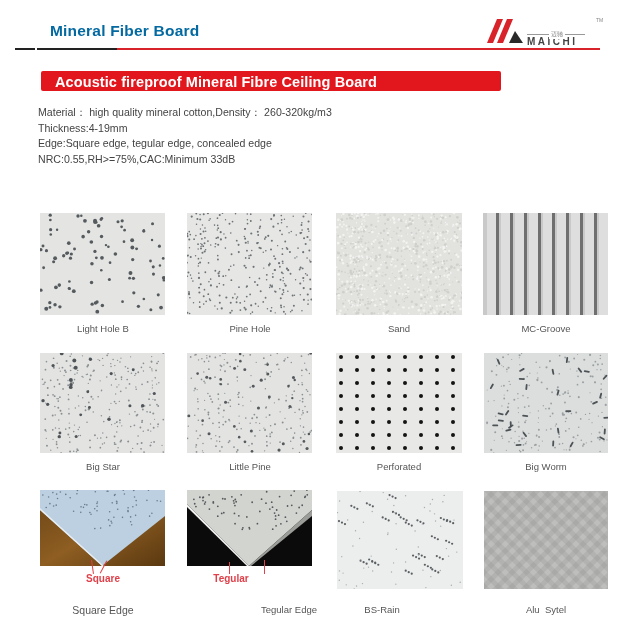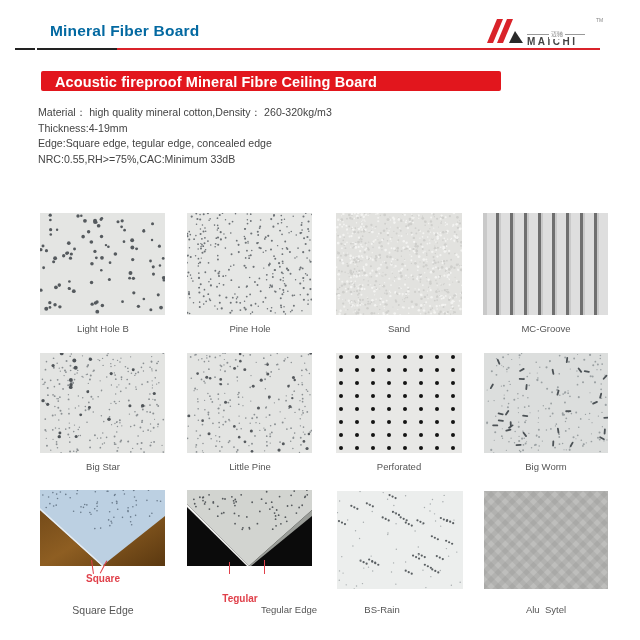--- a/index.html
+++ b/index.html
@@ -2424,21 +2424,21 @@
         <circle cx="34.70561128257887" cy="23.457818930041153" r="0.9"></circle>
         <circle cx="92.58348336762688" cy="6.526063100137174" r="0.9"></circle>
         <circle cx="85.51793981481481" cy="17.207475994513032" r="0.9"></circle>
         <circle cx="47.45959790809328" cy="23.403292181069958" r="0.9"></circle>
         <circle cx="7.729445301783265" cy="13.75548696844993" r="0.9"></circle>
       </g>
   </svg>
 </div>
 <div class="abs" style="left:229px;top:562px;width:1px;height:12px;background:#e0404a;"></div>
 <div class="abs" style="left:264px;top:560px;width:1px;height:14px;background:#e0404a;"></div>
-<div class="redlab" style="left:170px;top:573px;margin-top:20px;">Tegular</div>
+<div class="redlab" style="left:161px;top:573px;">Tegular</div>
 <div class="cap" style="left:177px;top:604px;text-align:right;">Tegular Edge</div>
 
 <div class="tile" style="left:337px;top:491px;width:126px;height:98px;">
   <svg width="126" height="98" id="t-rain">
       <rect width="126" height="98" fill="#eceeed"></rect>
       <circle cx="110.15459962277093" cy="29.138888888888886" r="1.1" fill="#5a5f62"></circle>
       <circle cx="113.15459962277093" cy="30.638888888888886" r="1.1" fill="#5a5f62"></circle>
       <circle cx="116.15459962277093" cy="32.138888888888886" r="1.1" fill="#5a5f62"></circle>
       <circle cx="63.66458762002744" cy="26.320216049382715" r="1.1" fill="#5a5f62"></circle>
       <circle cx="66.66458762002745" cy="27.820216049382715" r="1.1" fill="#5a5f62"></circle>

